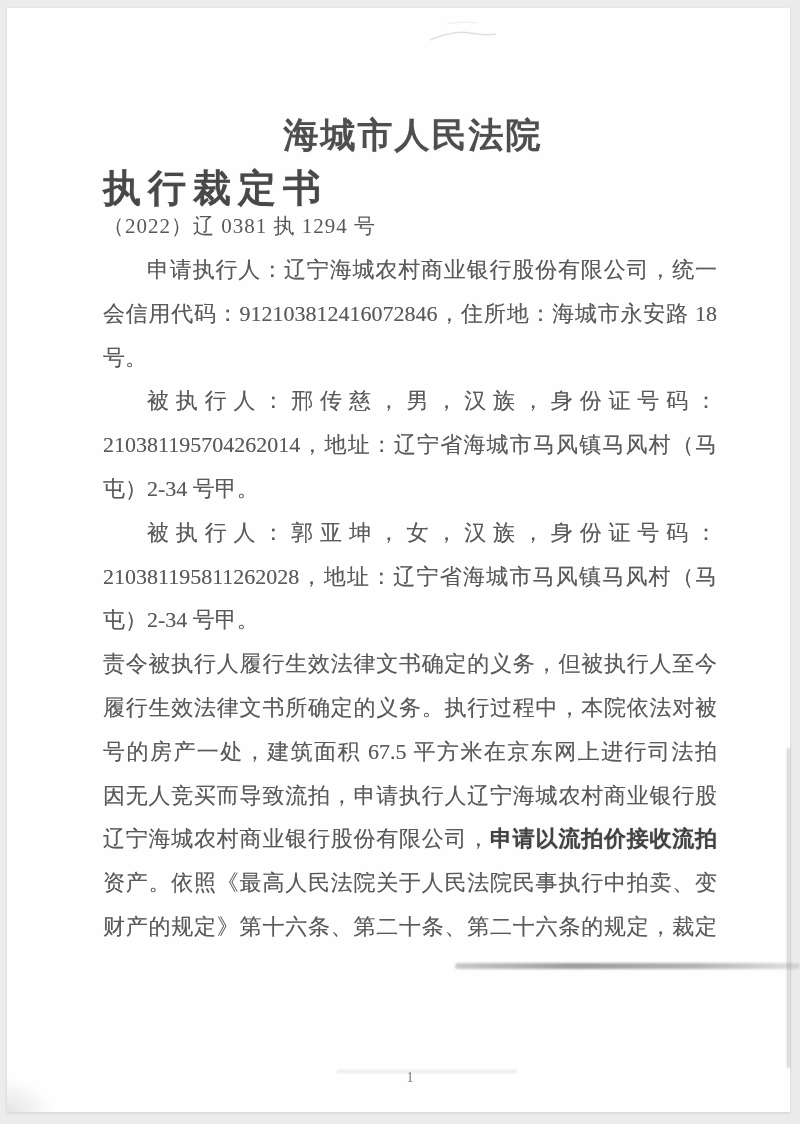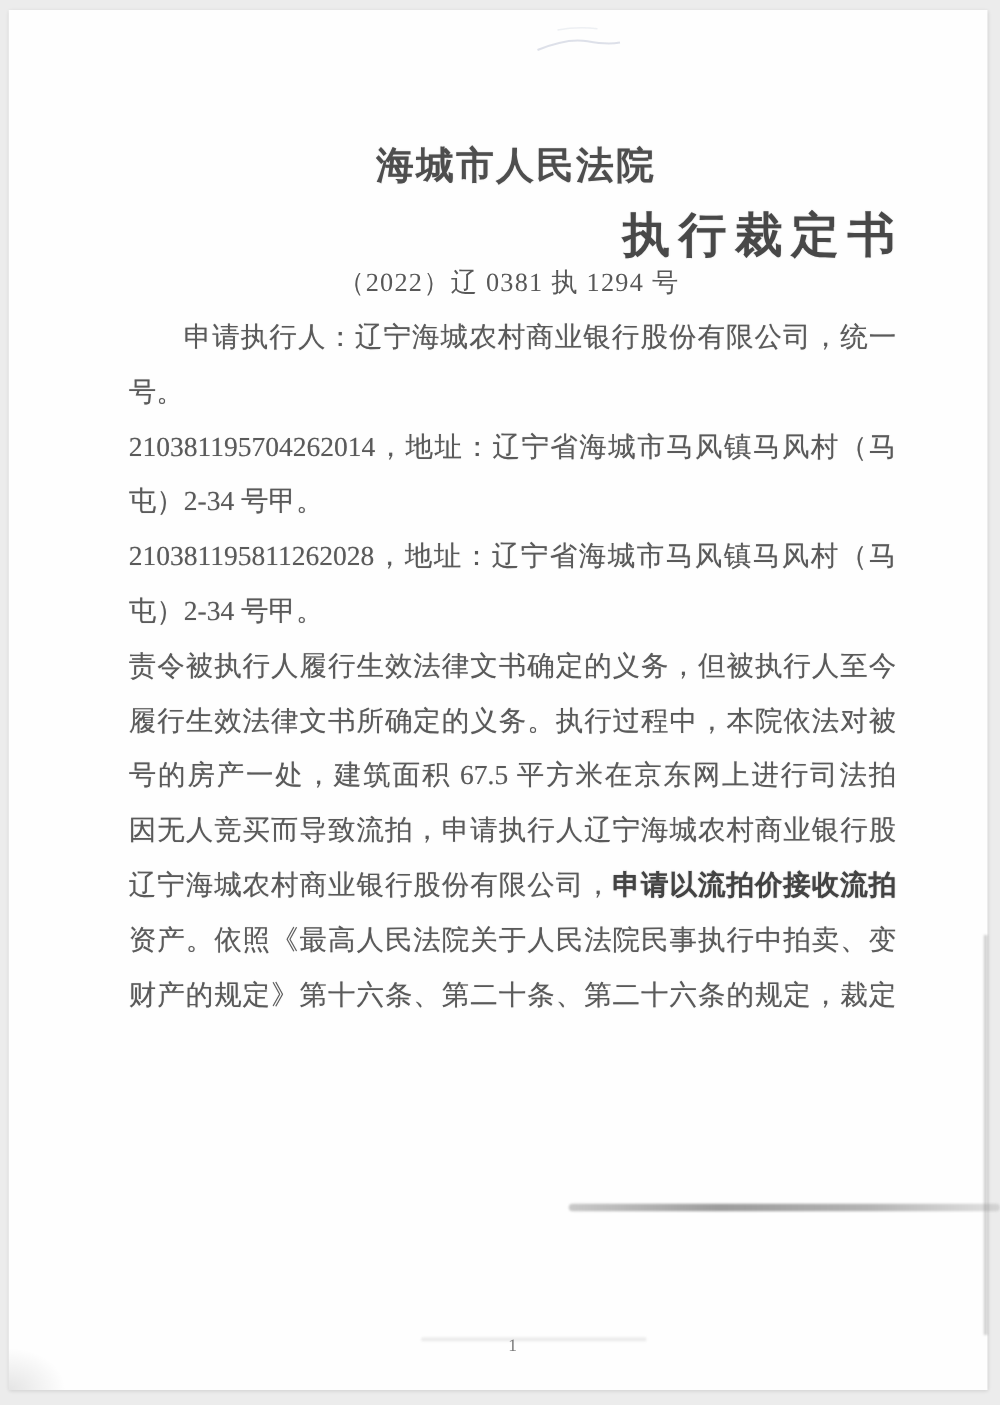--- a/index.html
+++ b/index.html
@@ -28,41 +28,41 @@
     left: 415px; top: 8px;
     width: 80px; height: 34px;
     opacity: 0.75;
   }
   
   .court-name {
     position: absolute;
     left: 96px; top: 104px; width: 620px;
     margin: 0;
     text-align: center;
-    font-size: 30px;
+    font-size: 35px;
     font-weight: 700;
     letter-spacing: 2px;
     color: #4e4e4e;
     text-shadow: 0 0 1px rgba(80,80,80,0.35);
   }
   .doc-title {
     position: absolute;
     left: 96px; top: 155px; width: 620px;
     margin: 0;
-    text-align: right;
+    text-align: left;
     font-size: 38px;
     font-weight: 700;
     letter-spacing: 7px;
     color: #484848;
     text-shadow: 0 0 1px rgba(70,70,70,0.4);
   }
   .case-no {
     position: absolute;
     left: 96px; top: 204px; width: 608px;
-    text-align: center;
+    text-align: left;
     font-size: 21px;
     color: #585858;
     letter-spacing: 1px;
   }
   
   .body-text {
     position: absolute;
     left: 96px; top: 240px;
     width: 614px;
     color: #5a5a5a;
@@ -136,25 +136,28 @@
       <path d="M24 8 Q 40 5, 56 7" fill="none" stroke="#c6cdda" stroke-width="1.2" opacity="0.4"></path>
     </svg>
 
     <h1 class="court-name">海城市人民法院</h1>
     <h2 class="doc-title">执行裁定书</h2>
     <div class="case-no">（2022）辽 0381 执 1294 号</div>
 
     <div class="body-text">
 
       <div class="ln fill ind">申请执行人：辽宁海城农村商业银行股份有限公司，统一社</div>
+      <div class="ln fill">会信用代码：912103812416072846，住所地：海城市永安路 18</div>
       <div class="ln end">号。</div>
 
+      <div class="ln fill ind">被执行人：邢传慈，男，汉族，身份证号码：</div>
       <div class="ln fill">210381195704262014，地址：辽宁省海城市马风镇马风村（马风</div>
       <div class="ln end">屯）2-34 号甲。</div>
 
+      <div class="ln fill ind">被执行人：郭亚坤，女，汉族，身份证号码：</div>
       <div class="ln fill">210381195811262028，地址：辽宁省海城市马风镇马风村（马风</div>
       <div class="ln end">屯）2-34 号甲。</div>
 
       <div class="ln fill">责令被执行人履行生效法律文书确定的义务，但被执行人至今未</div>
       <div class="ln fill">履行生效法律文书所确定的义务。执行过程中，本院依法对被执</div>
       <div class="ln fill">号的房产一处，建筑面积 67.5 平方米在京东网上进行司法拍卖，</div>
       <div class="ln fill">因无人竞买而导致流拍，申请执行人辽宁海城农村商业银行股份</div>
       <div class="ln fill"><span>辽宁海城农村商业银行股份有限公司，</span><span class="em-dark">申请以流拍价接收流拍的</span></div>
       <div class="ln fill">资产。依照《最高人民法院关于人民法院民事执行中拍卖、变卖</div>
       <div class="ln fill">财产的规定》第十六条、第二十条、第二十六条的规定，裁定如</div>

